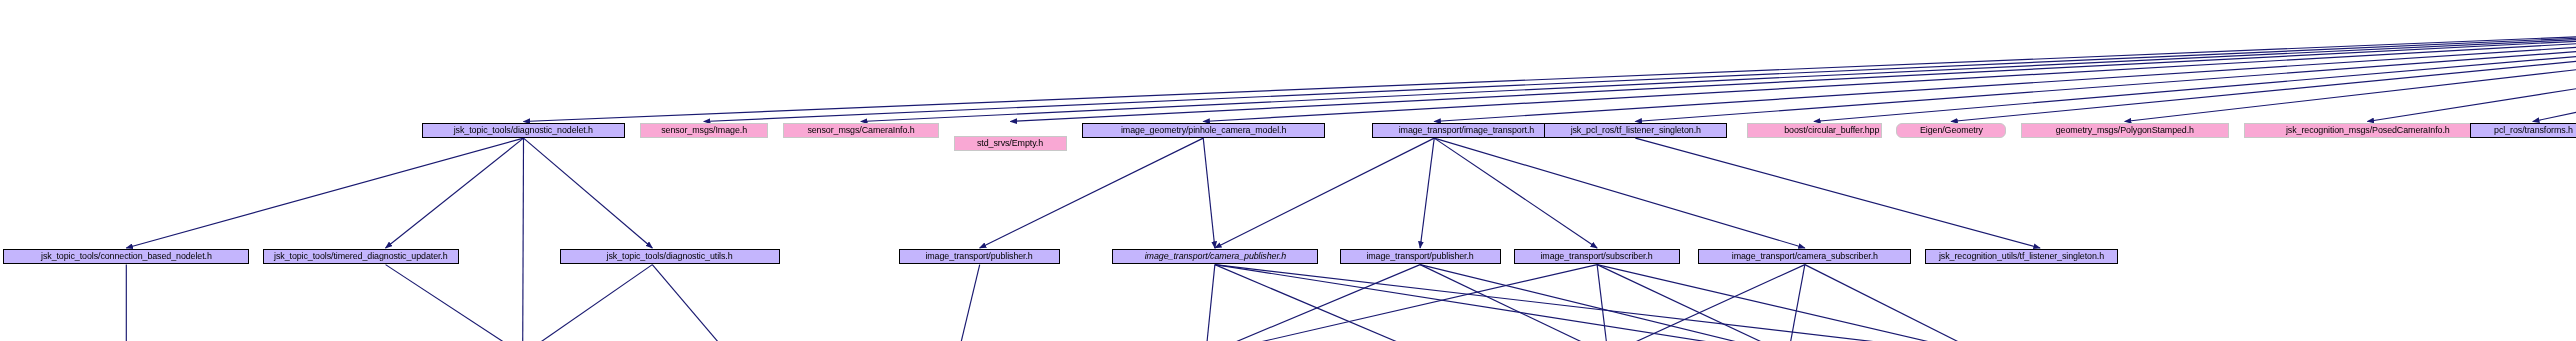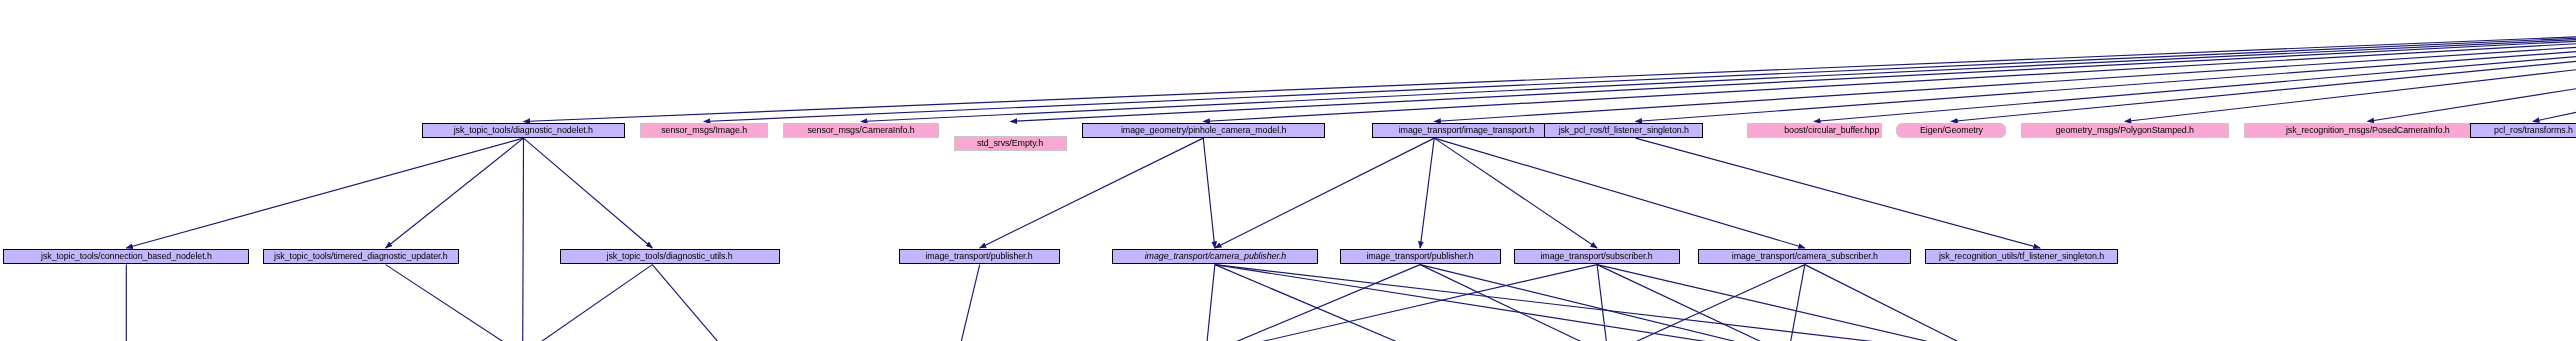--- a/index.html
+++ b/index.html
@@ -118,21 +118,21 @@
       </div>
       <div class="node external" style="left: 954px; top: 123px; width: 113px; margin-top: 13px;">
         <span class="label">std_srvs/Empty.h</span>
       </div>
       <div class="node normal" style="left: 1082px; top: 123px; width: 243px;">
         <span class="label">image_geometry/pinhole_camera_model.h</span>
       </div>
       <div class="node normal" style="left: 1372px; top: 123px; width: 189px; text-align: center;">
         <span class="label">image_transport/image_transport.h</span>
       </div>
-      <div class="node normal" style="left: 1544px; top: 123px; width: 159px;">
+      <div class="node normal" style="left: 1544px; top: 123px; width: 183px;">
         <span class="label">jsk_pcl_ros/tf_listener_singleton.h</span>
       </div>
       <div class="node external" style="left: 1747px; top: 123px; width: 135px; padding-left: 34px;">
         <span class="label">boost/circular_buffer.hpp</span>
       </div>
       <div class="node external" style="left: 1896px; top: 123px; width: 110px; border-radius: 6px;">
         <span class="label">Eigen/Geometry</span>
       </div>
       <div class="node external" style="left: 2021px; top: 123px; width: 208px;">
         <span class="label">geometry_msgs/PolygonStamped.h</span>

